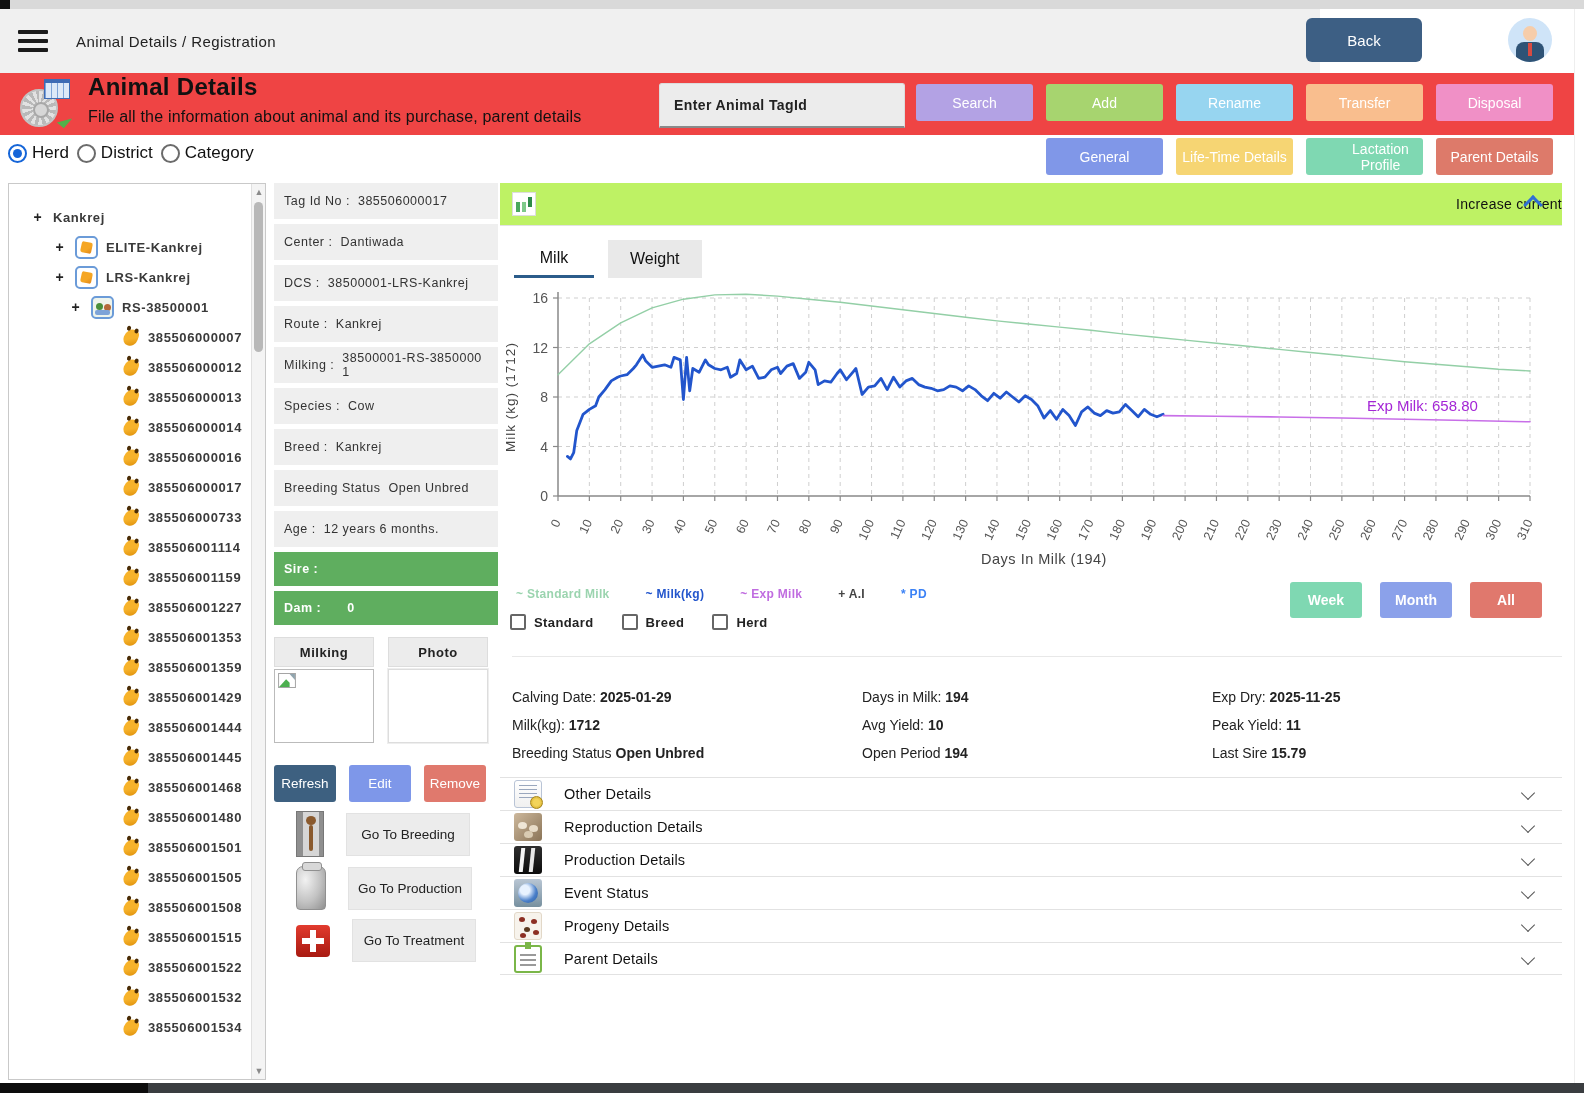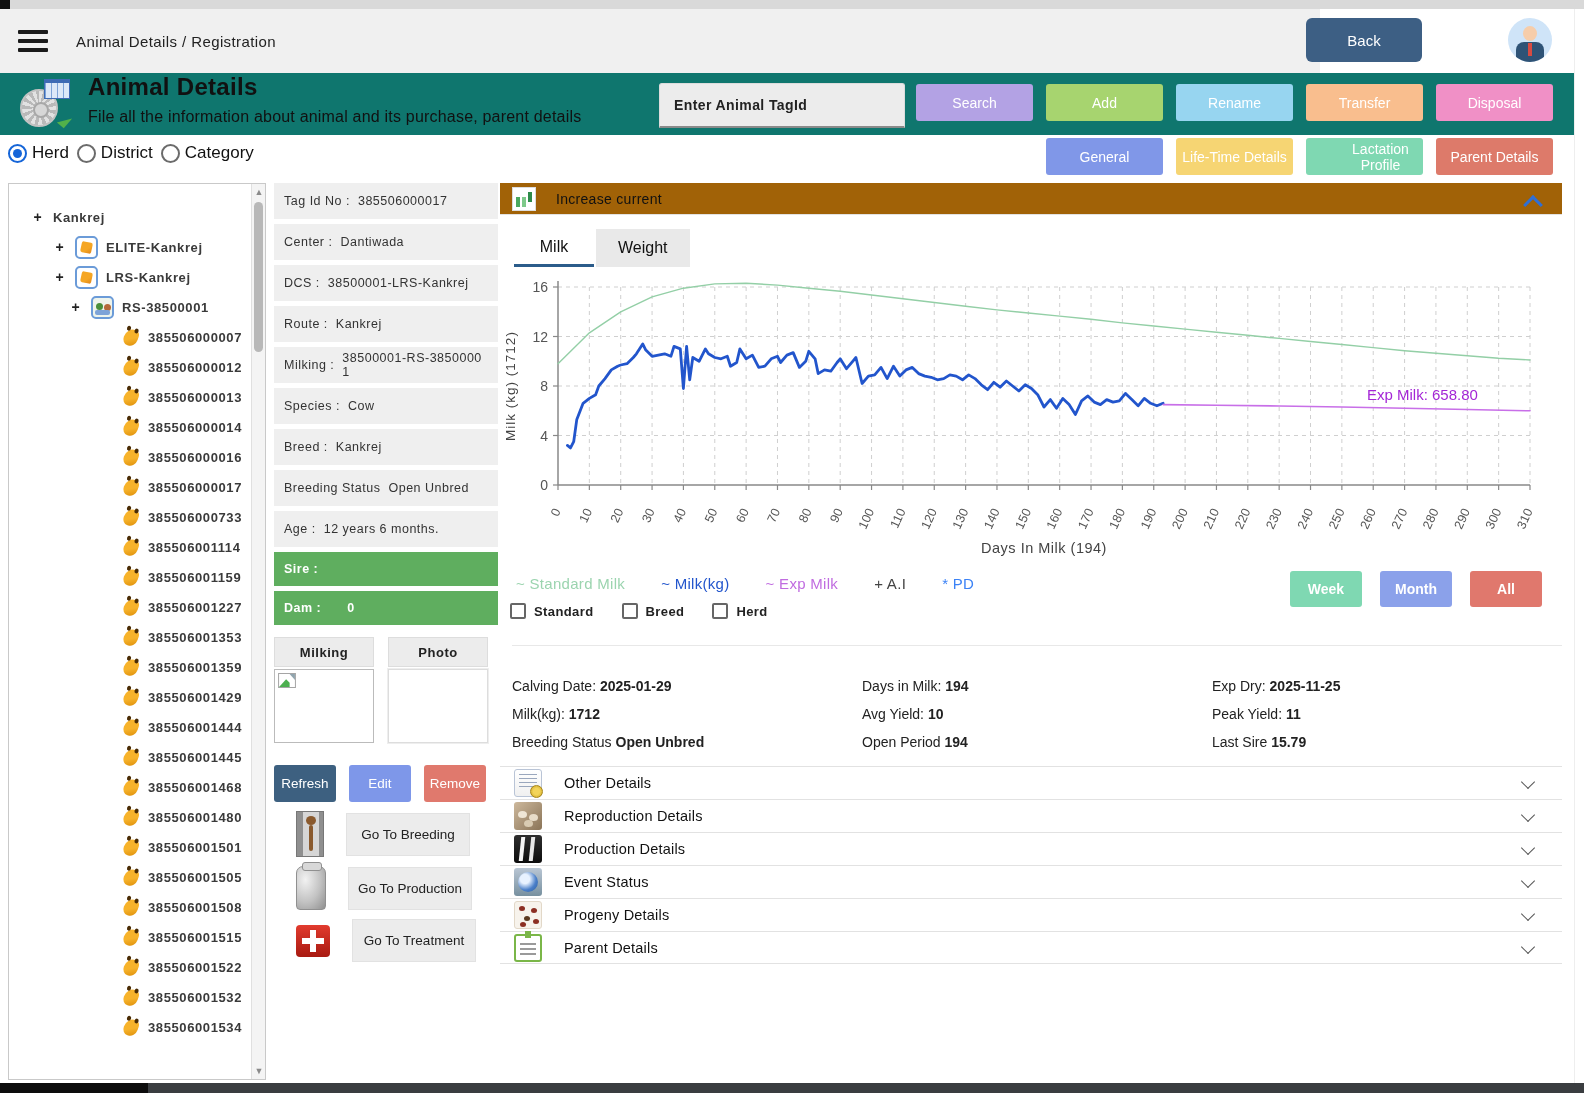--- a/index.html
+++ b/index.html
@@ -14,21 +14,21 @@
   .hamburger { margin-left:16px; width:34px; height:28px; background:none; border:none; cursor:pointer; display:flex; flex-direction:column; justify-content:space-between; padding:3px 2px; }
   .hamburger span { display:block; height:4px; background:#1a1a1a; border-radius:1px; }
   .breadcrumb { margin-left:26px; font-size:15px; color:#222; letter-spacing:.4px; }
   .back-btn { position:absolute; left:1306px; top:9px; width:116px; height:44px; background:#3d5f84; color:#fff; border:none; border-radius:6px; font-size:15px; cursor:pointer; }
   .avatar { position:absolute; left:1508px; top:9px; width:44px; height:44px; border-radius:50%; background:#cfe4f8; overflow:hidden; cursor:pointer; }
   .avatar .head { position:absolute; left:15px; top:8px; width:14px; height:15px; border-radius:50%; background:#f6cdaa; }
   .avatar .body { position:absolute; left:8px; top:24px; width:28px; height:20px; border-radius:8px 8px 0 0; background:#2f5376; }
   .avatar .tie { position:absolute; left:20px; top:25px; width:4px; height:13px; background:#d84b42; }
 
   
-  .header { position:absolute; left:0; top:73px; width:1584px; height:62px; background:#0f766e; }
+  .header { position:absolute; left:0; top:73px; width:1584px; height:62px; background:#ef4444; }
   .app-icon { position:absolute; left:20px; top:6px; width:52px; height:50px; }
   .app-icon .gear { position:absolute; left:0; top:10px; width:38px; height:38px; border-radius:50%; background:repeating-conic-gradient(#e2e2e2 0 14deg, #b9b9b9 14deg 28deg); border:2px solid #c2c2c2; }
   .app-icon .gear::before { content:""; position:absolute; left:11px; top:11px; width:12px; height:12px; border-radius:50%; background:#d7d7d7; border:2px solid #a8a8a8; }
   .app-icon .grid { position:absolute; right:2px; top:0; width:26px; height:20px; background:
       linear-gradient(#3e6bb5 0 3px, transparent 3px),
       repeating-linear-gradient(90deg, #7da3d8 0 1.5px, #dce8f8 1.5px 6px),
       repeating-linear-gradient(#7da3d8 0 1.5px, #dce8f8 1.5px 5px);
       border:1.5px solid #3e6bb5; }
   .app-icon .arrow { position:absolute; right:3px; bottom:2px; width:0; height:0; border-left:9px solid transparent; border-bottom:13px solid #52b14a; transform:rotate(40deg); }
   .title-block { position:absolute; left:88px; top:0; }
@@ -87,34 +87,34 @@
   .gt-breeding::before { content:""; position:absolute; left:9px; top:4px; width:10px; height:9px; border-radius:50%; background:#8a5a2e; }
   .gt-breeding::after { content:""; position:absolute; left:12px; top:13px; width:4px; height:26px; background:#8a5a2e; border-radius:2px; }
   .gt-production { width:30px; height:44px; background:radial-gradient(ellipse at 30% 30%, #f2f2f2, #c2c2c2 55%, #8f8f8f); border:1px solid #909090; border-radius:7px 7px 4px 4px; position:relative; }
   .gt-production::before { content:""; position:absolute; left:5px; top:-5px; width:18px; height:7px; background:#d8d8d8; border:1px solid #909090; border-radius:3px; }
   .gt-treatment { width:34px; height:32px; background:linear-gradient(#e23b2e,#a81a11); border-radius:4px; position:relative; }
   .gt-treatment::before { content:""; position:absolute; left:14px; top:5px; width:6px; height:22px; background:#fff; box-shadow:0 0 2px #7003; }
   .gt-treatment::after { content:""; position:absolute; left:6px; top:13px; width:22px; height:6px; background:#fff; }
 
   
   .chart-panel { position:absolute; left:500px; top:183px; width:1062px; }
-  .cp-header { height:32px; background:#a16207; border-bottom:1px solid #e2e2e2; display:flex; align-items:center; position:relative; }
+  .cp-header { height:43px; background:#bef264; border-bottom:1px solid #e2e2e2; display:flex; align-items:center; position:relative;justify-content:space-between; }
   .cp-icon { width:24px; height:24px; margin-left:12px; background:#fff; border:1px solid #ddd; position:relative; }
   .cp-icon::before { content:""; position:absolute; left:3px; bottom:3px; width:4px; height:10px; background:#4aa85e; box-shadow:6px 0 0 #7ec98a, 12px -5px 0 #2e8b4a; }
   .cp-title { margin-left:20px; font-size:14px; color:#111; letter-spacing:.3px; }
   .cp-collapse { position:absolute; right:22px; top:11px; width:14px; height:14px; cursor:pointer; }
   .cp-collapse::before { content:""; position:absolute; left:0; top:4px; width:11px; height:11px; border-left:3px solid #2f6fd6; border-top:3px solid #2f6fd6; transform:rotate(45deg); }
-  .milk-tabs { display:flex; gap:2px; margin:14px 0 0 14px; }
+  .milk-tabs { display:flex; gap:14px; margin:14px 0 0 14px; }
   .m-tab { min-width:80px; height:38px; padding:0 22px; background:#e9e9e9; border:none; font-size:16px; color:#111; cursor:pointer; font-family:"Liberation Sans",sans-serif; }
   .m-tab.active { background:#fff; border-bottom:3px solid #2b5c8a; }
   .chart-wrap { margin-top:6px; }
   .legend-block { display:flex; margin-top:2px; }
   .legend-left { flex:1; }
   .legend-row { display:flex; gap:36px; padding-left:16px; align-items:center; height:24px; }
-  .legend-item { font-size:15px; font-weight:normal; letter-spacing:.3px; cursor:pointer; }
+  .legend-item { font-size:12px; font-weight:bold; letter-spacing:.3px; cursor:pointer; }
   .cb-row { display:flex; gap:28px; padding-left:10px; margin-top:8px; align-items:center; }
   .cb-item { display:flex; align-items:center; gap:8px; cursor:pointer; }
   .cb-box { width:16px; height:16px; border:2px solid #666; border-radius:2px; background:#fff; }
   .cb-label { font-size:13px; font-weight:bold; color:#222; letter-spacing:.4px; }
   .range-btns { display:flex; gap:18px; padding-right:20px; }
   .range-btn { width:72px; height:36px; border:none; border-radius:3px; color:#fff; font-size:14px; font-weight:bold; cursor:pointer; font-family:"Liberation Sans",sans-serif; }
   .stats { margin-top:26px; border-top:1px solid #e8e8e8; padding:32px 0 10px 0; display:grid; grid-template-columns:1fr 1fr 1fr; row-gap:12px;margin-left:12px; }
   .stat-cell { font-size:14px; color:#222; }
   .stat-cell b { font-weight:bold; }
   .accordion { margin-top:6px; }

